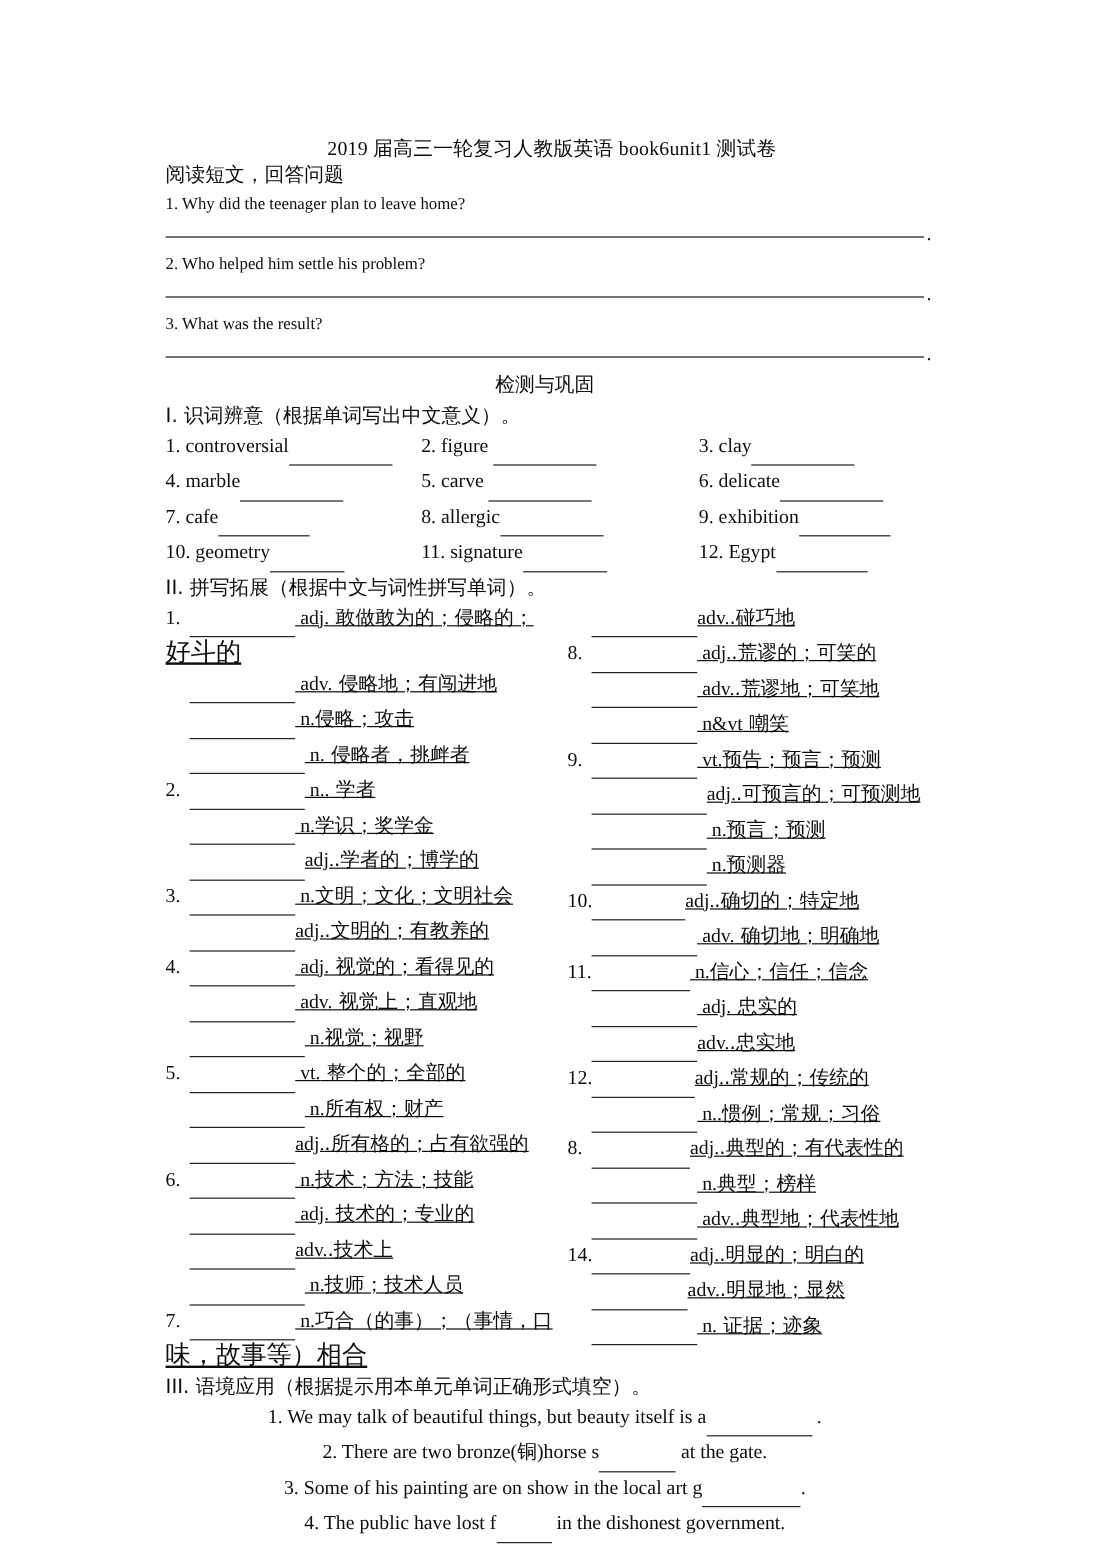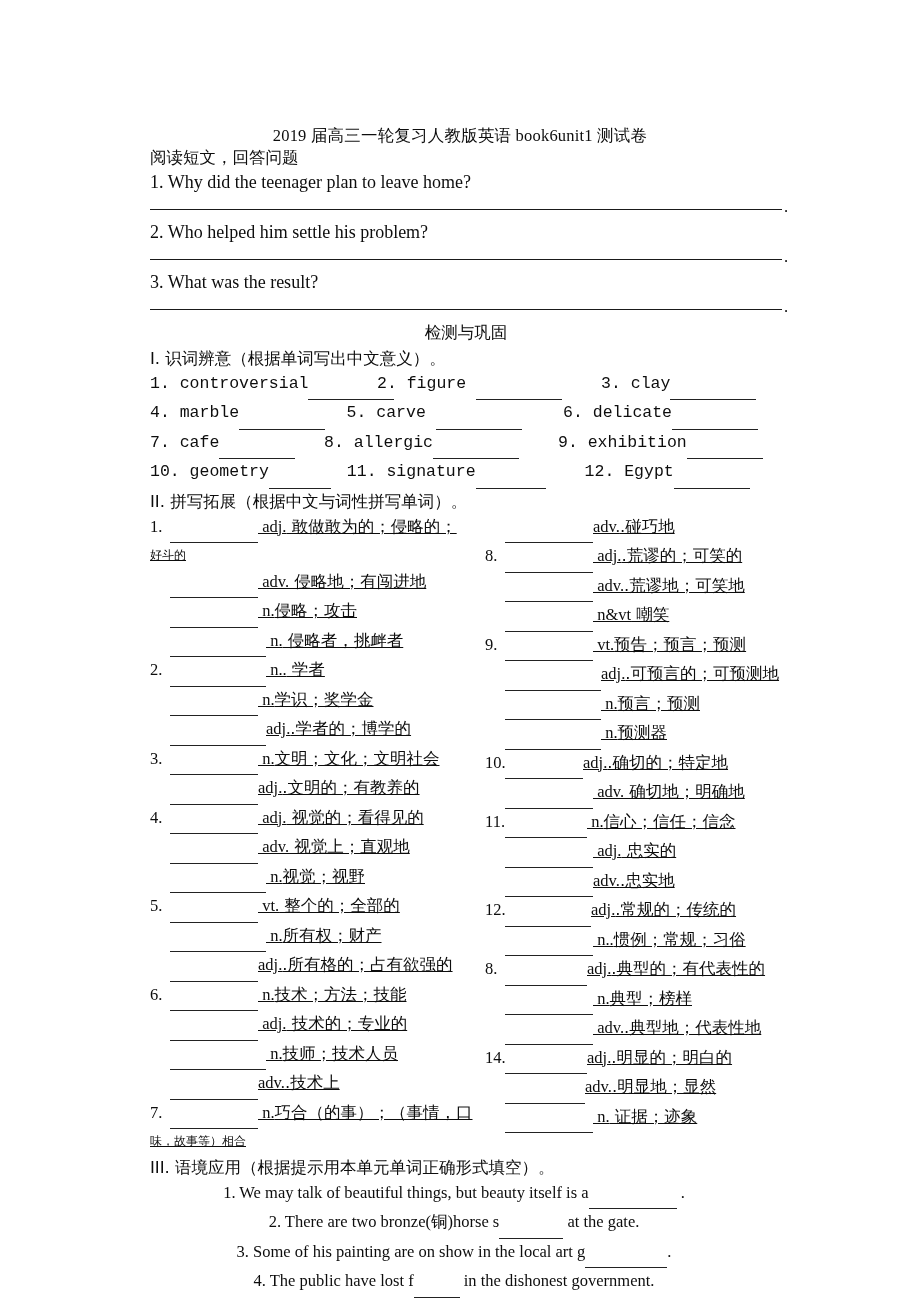--- a/index.html
+++ b/index.html
@@ -13,42 +13,42 @@
     font-family: "Liberation Serif", "DejaVu Serif", serif;
     color: #0d0d0d;
     position: relative;
     overflow: hidden;
   }
   .page {
     position: relative;
     width: 920px;
     height: 1302px;
     box-sizing: border-box;
-    padding: 12px;
+    padding: 0;
   }
   
   .doc-title {
     text-align: center;
     font-size: 16.5px;
     line-height: 1.0;
     margin: 0;
     padding-top: 116px;
     letter-spacing: 0.2px;
   }
   .body-block {
     padding-left: 138px;
     padding-right: 150px;
   }
   .line {
     font-size: 16.5px;
     line-height: 25px;
     white-space: nowrap;
   }
   .line-en {
-    font-size: 18px;
+    font-size: 14px;
     line-height: 25px;
   }
   
   .answer-rule {
     position: relative;
     height: 25px;
     width: 632px;
     margin-left: 0;
   }
   .answer-rule .rule {
@@ -69,21 +69,20 @@
     font-size: 16.5px;
     line-height: 26px;
     width: 632px;
   }
   
   .sec1-row {
     display: flex;
     font-size: 16.5px;
     line-height: 25.5px;
     white-space: nowrap;
-    font-family: Liberation Mono, monospace;
   }
   .sec1-c1 { width: 227px; }
   .sec1-c2 { width: 205px; }
   .sec1-c3 { width: 200px; margin-left: 39px; }
   .ul {
     display: inline-block;
     border-bottom: 1.2px solid #222;
     vertical-align: -3px;
   }
   
@@ -101,21 +100,21 @@
   .d-num {
     display: inline-block;
     width: 20px;
   }
   .d-blank {
     display: inline-block;
     border-bottom: 1.2px solid #222;
     vertical-align: -3px;
   }
   .d-wrap {
-    font-size: 12px;
+    font-size: 21px;
     line-height: 25.5px;
     white-space: nowrap;
   }
   
   .sec3-line {
     font-size: 16.5px;
     line-height: 25.5px;
     white-space: nowrap;
     text-align: center;
   }
@@ -201,22 +200,22 @@
           <div class="d-row"><span class="d-num">3.</span><span class="d-blank" style="width: 88px;">&nbsp;</span><span> n.</span><span class="cjk">文明；文化；文明社会</span></div>
           <div class="d-row"><span class="d-num"></span><span class="d-blank" style="width: 88px;">&nbsp;</span><span>adj.</span><span class="cjk">.文明的；有教养的</span></div>
           <div class="d-row"><span class="d-num">4.</span><span class="d-blank" style="width: 88px;">&nbsp;</span><span> adj.</span><span class="cjk"> 视觉的；看得见的</span></div>
           <div class="d-row"><span class="d-num"></span><span class="d-blank" style="width: 88px;">&nbsp;</span><span> adv.</span><span class="cjk"> 视觉上；直观地</span></div>
           <div class="d-row"><span class="d-num"></span><span class="d-blank" style="width: 96px;">&nbsp;</span><span> n.</span><span class="cjk">视觉；视野</span></div>
           <div class="d-row"><span class="d-num">5.</span><span class="d-blank" style="width: 88px;">&nbsp;</span><span> vt.</span><span class="cjk"> 整个的；全部的</span></div>
           <div class="d-row"><span class="d-num"></span><span class="d-blank" style="width: 96px;">&nbsp;</span><span> n.</span><span class="cjk">所有权；财产</span></div>
           <div class="d-row"><span class="d-num"></span><span class="d-blank" style="width: 88px;">&nbsp;</span><span>adj.</span><span class="cjk">.所有格的；占有欲强的</span></div>
           <div class="d-row"><span class="d-num">6.</span><span class="d-blank" style="width: 88px;">&nbsp;</span><span> n.</span><span class="cjk">技术；方法；技能</span></div>
           <div class="d-row"><span class="d-num"></span><span class="d-blank" style="width: 88px;">&nbsp;</span><span> adj.</span><span class="cjk"> 技术的；专业的</span></div>
+          <div class="d-row"><span class="d-num"></span><span class="d-blank" style="width: 88px;">&nbsp;</span><span>adv.</span><span class="cjk">.技术上</span></div>
           <div class="d-row"><span class="d-num"></span><span class="d-blank" style="width: 96px;">&nbsp;</span><span> n.</span><span class="cjk">技师；技术人员</span></div>
-          <div class="d-row"><span class="d-num"></span><span class="d-blank" style="width: 88px;">&nbsp;</span><span>adv.</span><span class="cjk">.技术上</span></div>
           <div class="d-row"><span class="d-num">7.</span><span class="d-blank" style="width: 88px;">&nbsp;</span><span> n.</span><span class="cjk">巧合（的事）；（事情，口</span></div>
           <div class="d-wrap cjk">味，故事等）相合</div>
         </div>
       <div class="sec2-col" id="sec2-right">
           <div class="d-row"><span class="d-num"></span><span class="d-blank" style="width: 88px;">&nbsp;</span><span>adv.</span><span class="cjk">.碰巧地</span></div>
           <div class="d-row"><span class="d-num">8.</span><span class="d-blank" style="width: 88px;">&nbsp;</span><span> adj.</span><span class="cjk">.荒谬的；可笑的</span></div>
           <div class="d-row"><span class="d-num"></span><span class="d-blank" style="width: 88px;">&nbsp;</span><span> adv.</span><span class="cjk">.荒谬地；可笑地</span></div>
           <div class="d-row"><span class="d-num"></span><span class="d-blank" style="width: 88px;">&nbsp;</span><span> n&amp;vt</span><span class="cjk"> 嘲笑</span></div>
           <div class="d-row"><span class="d-num">9.</span><span class="d-blank" style="width: 88px;">&nbsp;</span><span> vt.</span><span class="cjk">预告；预言；预测</span></div>
           <div class="d-row"><span class="d-num"></span><span class="d-blank" style="width: 96px;">&nbsp;</span><span>adj.</span><span class="cjk">.可预言的；可预测地</span></div>

